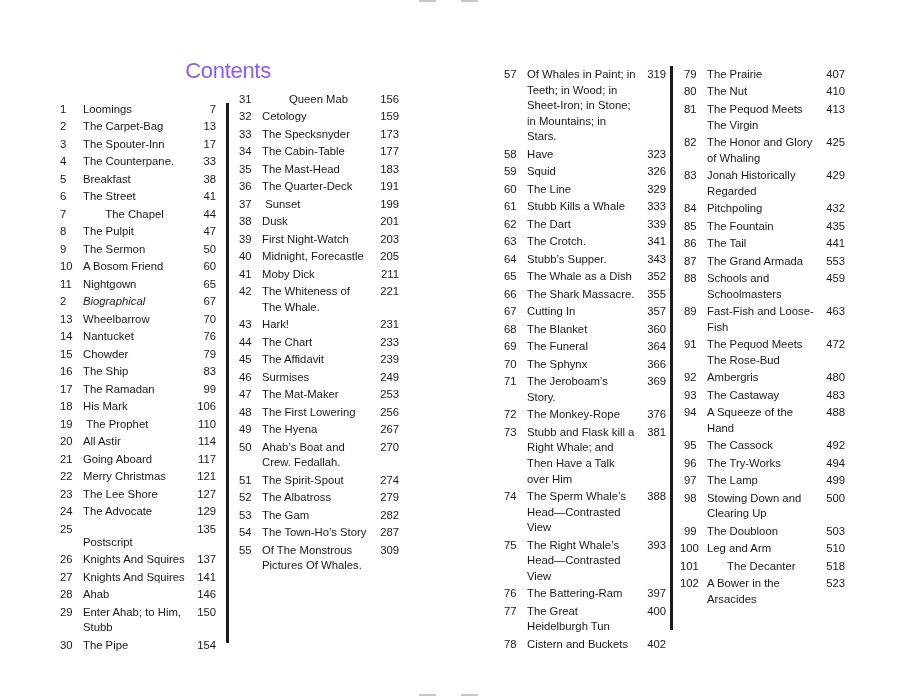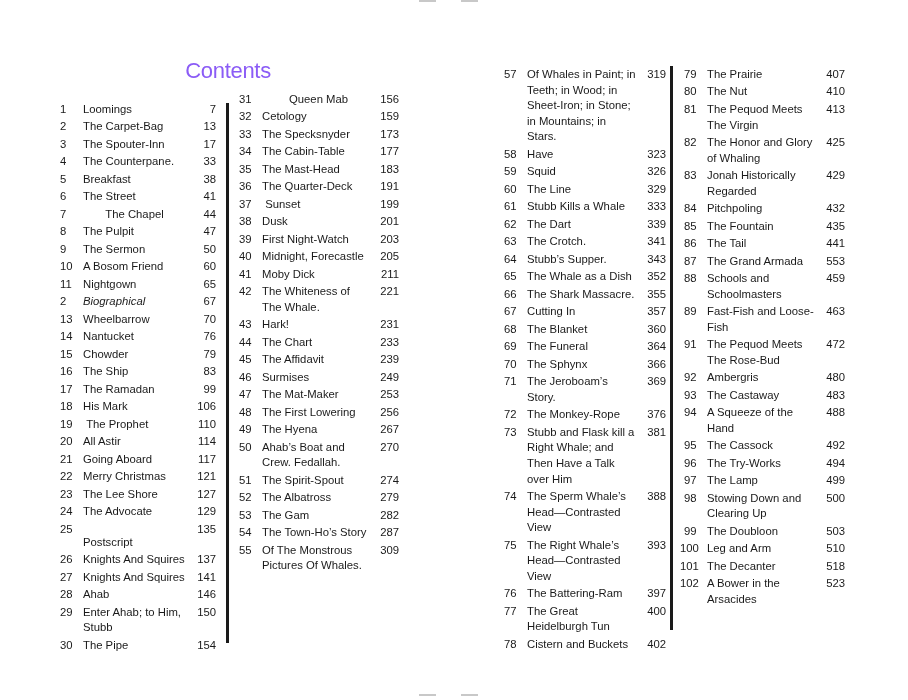--- a/index.html
+++ b/index.html
@@ -535,21 +535,21 @@
       <span class="ttl" style="white-space: pre-wrap;">The Doubloon</span>
       <span class="pg">503</span>
     </div>
     <div class="entry">
       <span class="num" style="margin-left: -2px; width: 27px;">100</span>
       <span class="ttl" style="white-space: pre-wrap;">Leg and Arm</span>
       <span class="pg">510</span>
     </div>
     <div class="entry">
       <span class="num" style="margin-left: -2px; width: 27px;">101</span>
-      <span class="ttl" style="white-space: pre-wrap;">The Decanter</span>
+      <span class="ttl" style="white-space: pre-wrap; margin-left: 20px;">The Decanter</span>
       <span class="pg">518</span>
     </div>
     <div class="entry">
       <span class="num" style="margin-left: -2px; width: 27px;">102</span>
       <span class="ttl" style="white-space: pre-wrap;">A Bower in the Arsacides</span>
       <span class="pg">523</span>
     </div>
   </div>
 
 </body></html>

